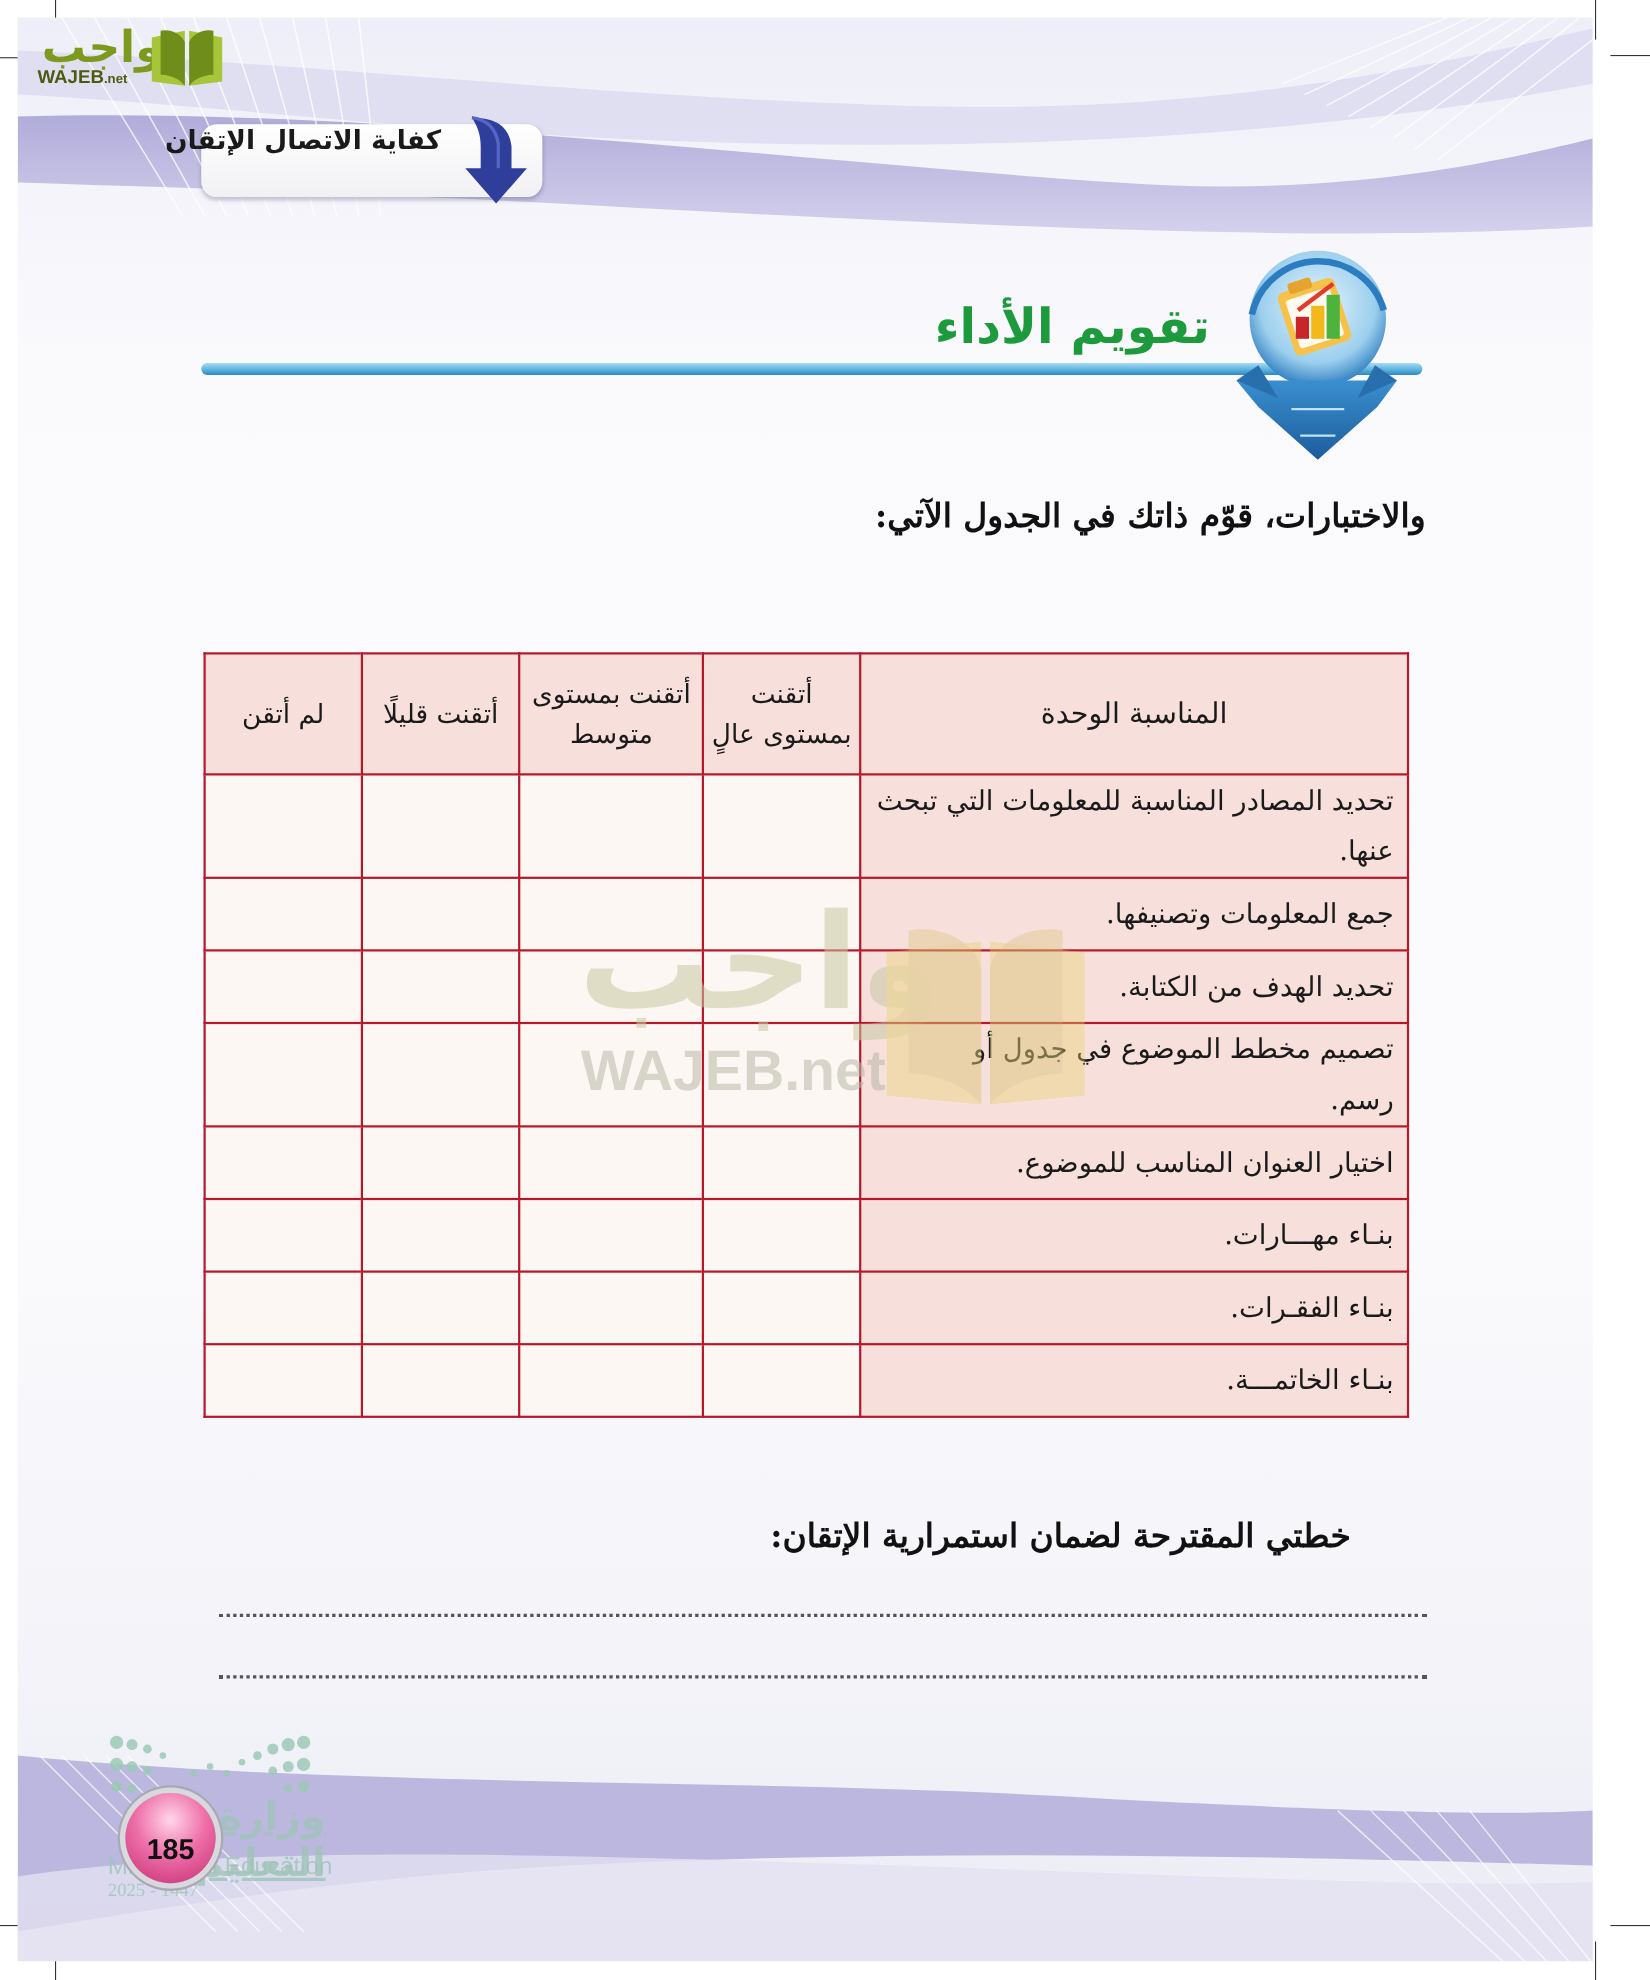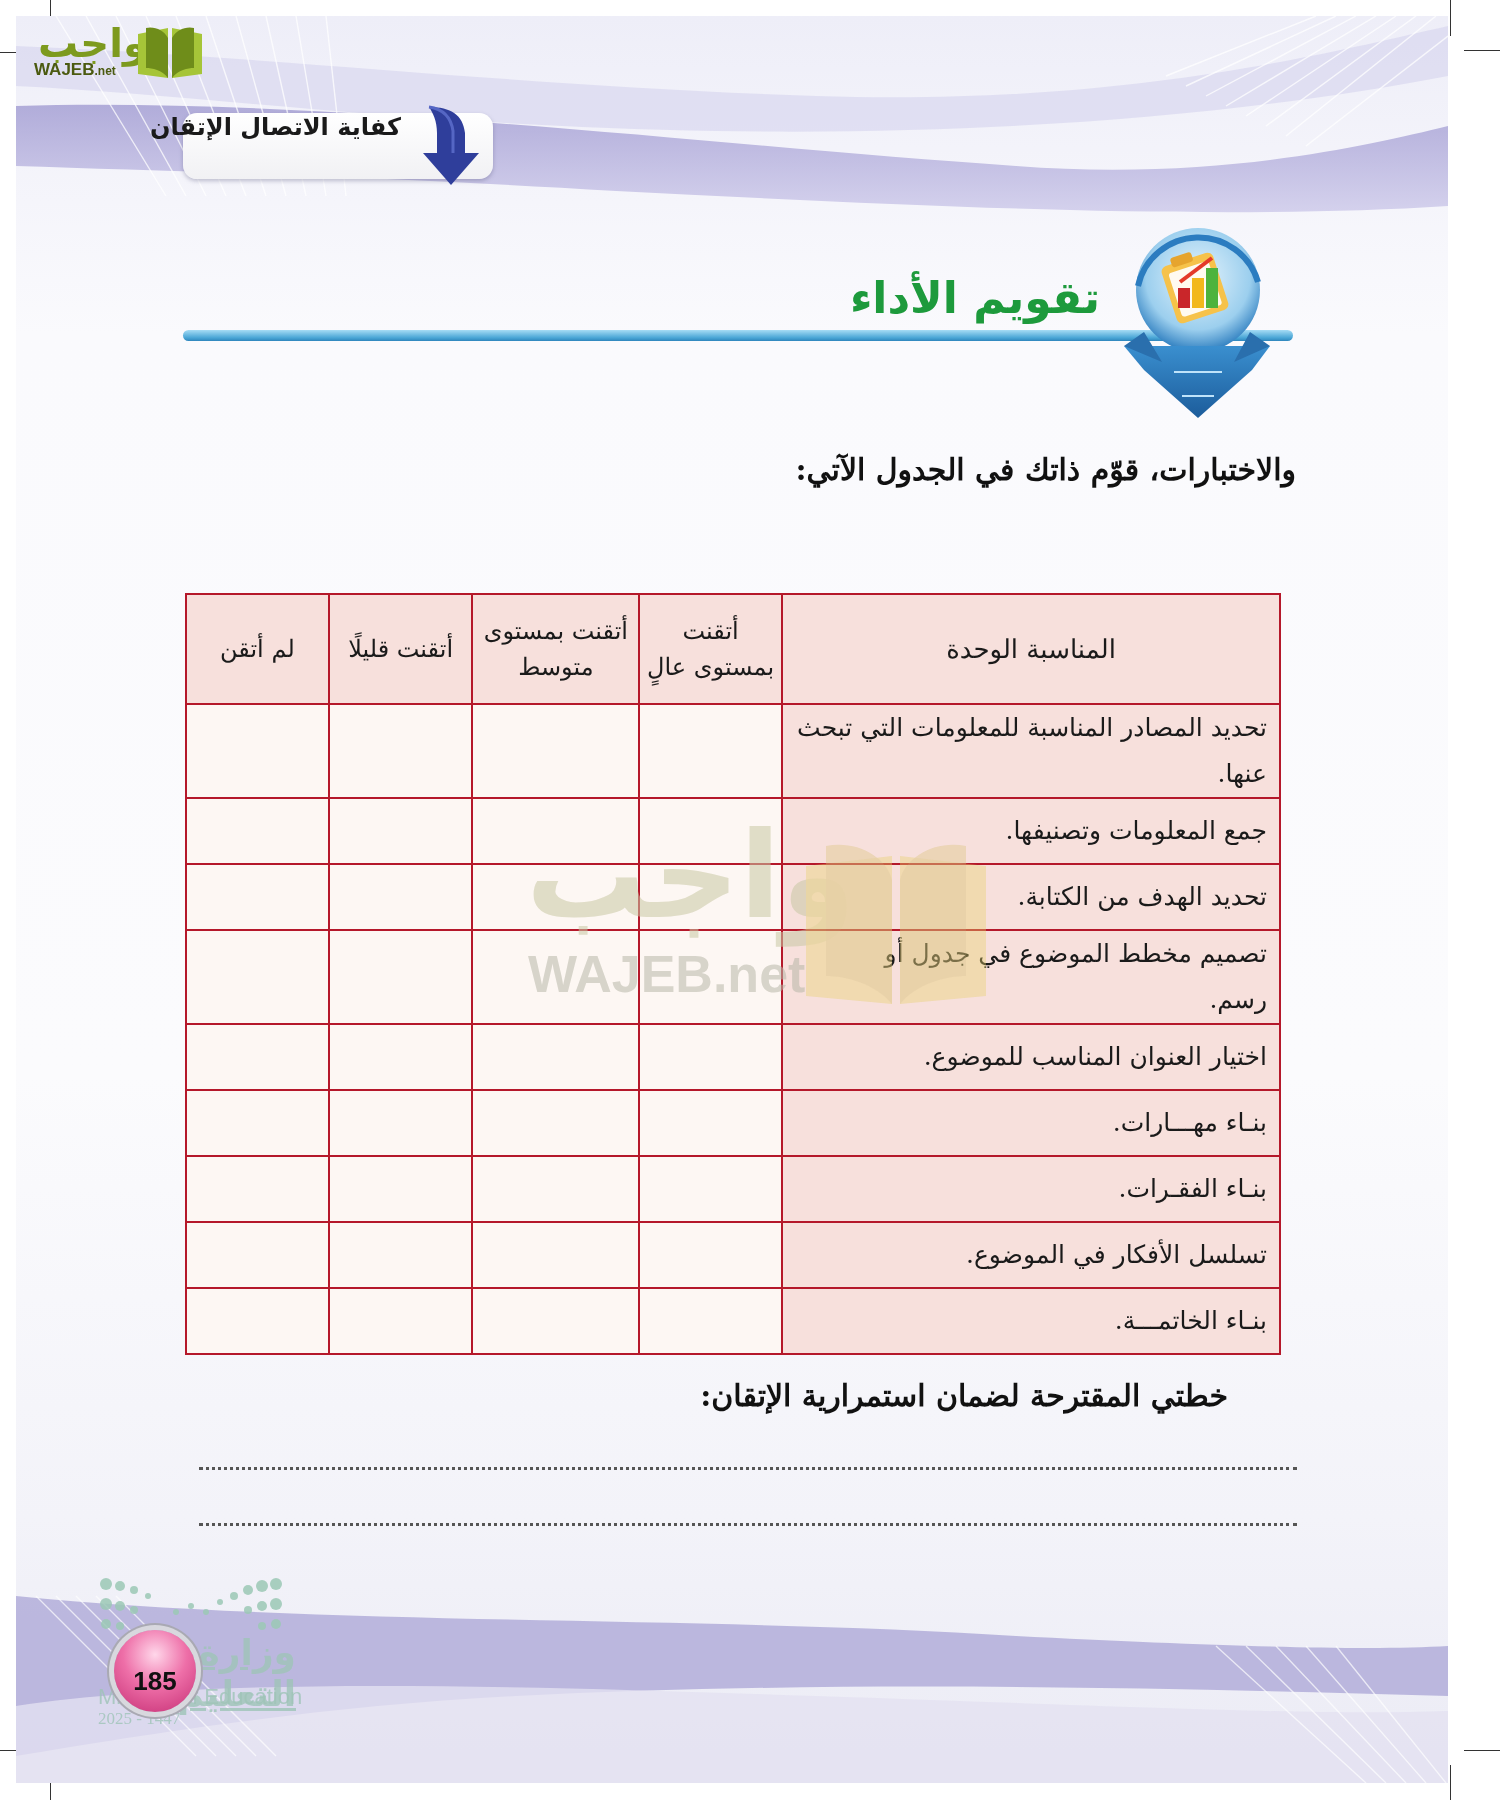--- a/index.html
+++ b/index.html
@@ -230,27 +230,20 @@
           <td class="cell"></td>
       </tr>
       <tr class="rn">
         <td class="skill">بنـاء الفقـرات.</td>
         <td class="cell"></td>
           <td class="cell"></td>
           <td class="cell"></td>
           <td class="cell"></td>
       </tr>
       <tr class="rn">
-        <td class="skill">تسلسل الأفكار في الموضوع.</td>
-        <td class="cell"></td>
-          <td class="cell"></td>
-          <td class="cell"></td>
-          <td class="cell"></td>
-      </tr>
-      <tr class="rn">
         <td class="skill">بنـاء الخاتمـــة.</td>
         <td class="cell"></td>
           <td class="cell"></td>
           <td class="cell"></td>
           <td class="cell"></td>
       </tr>
     </tbody>
   </table>
 
   <div class="watermark">

